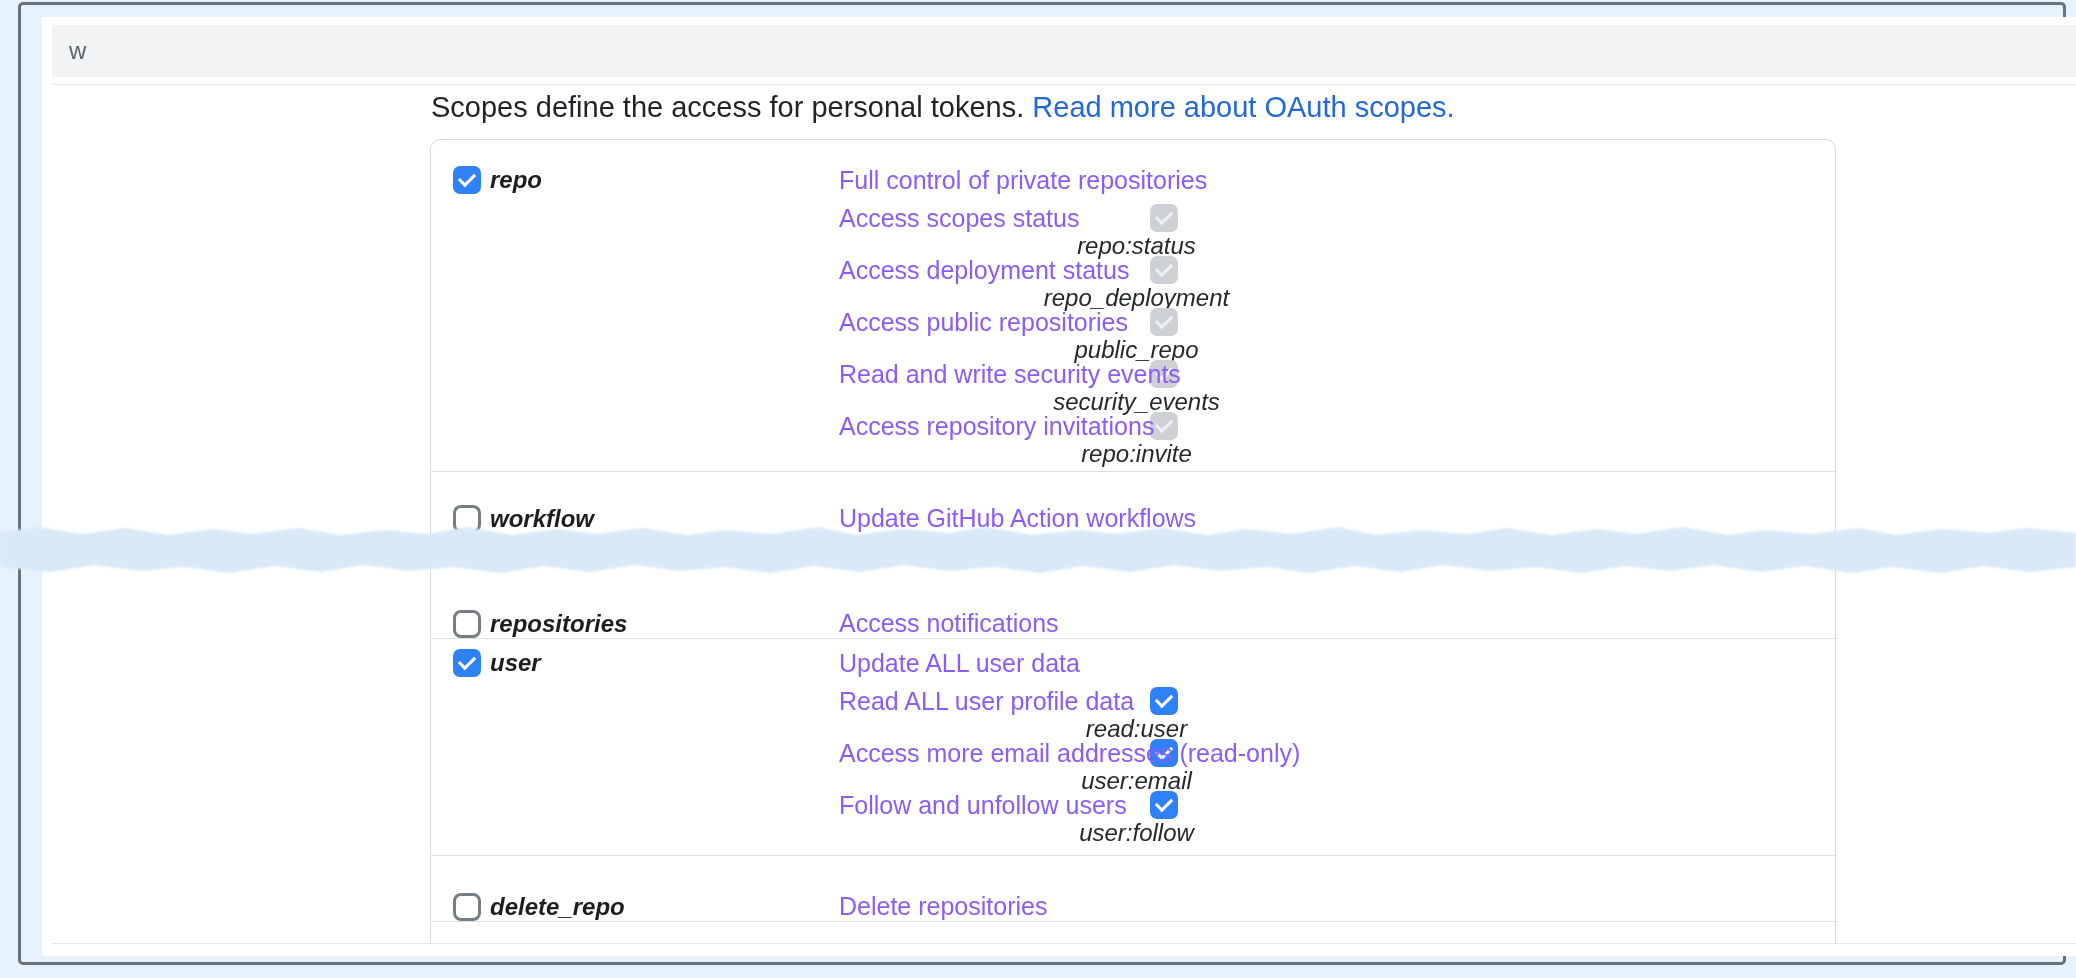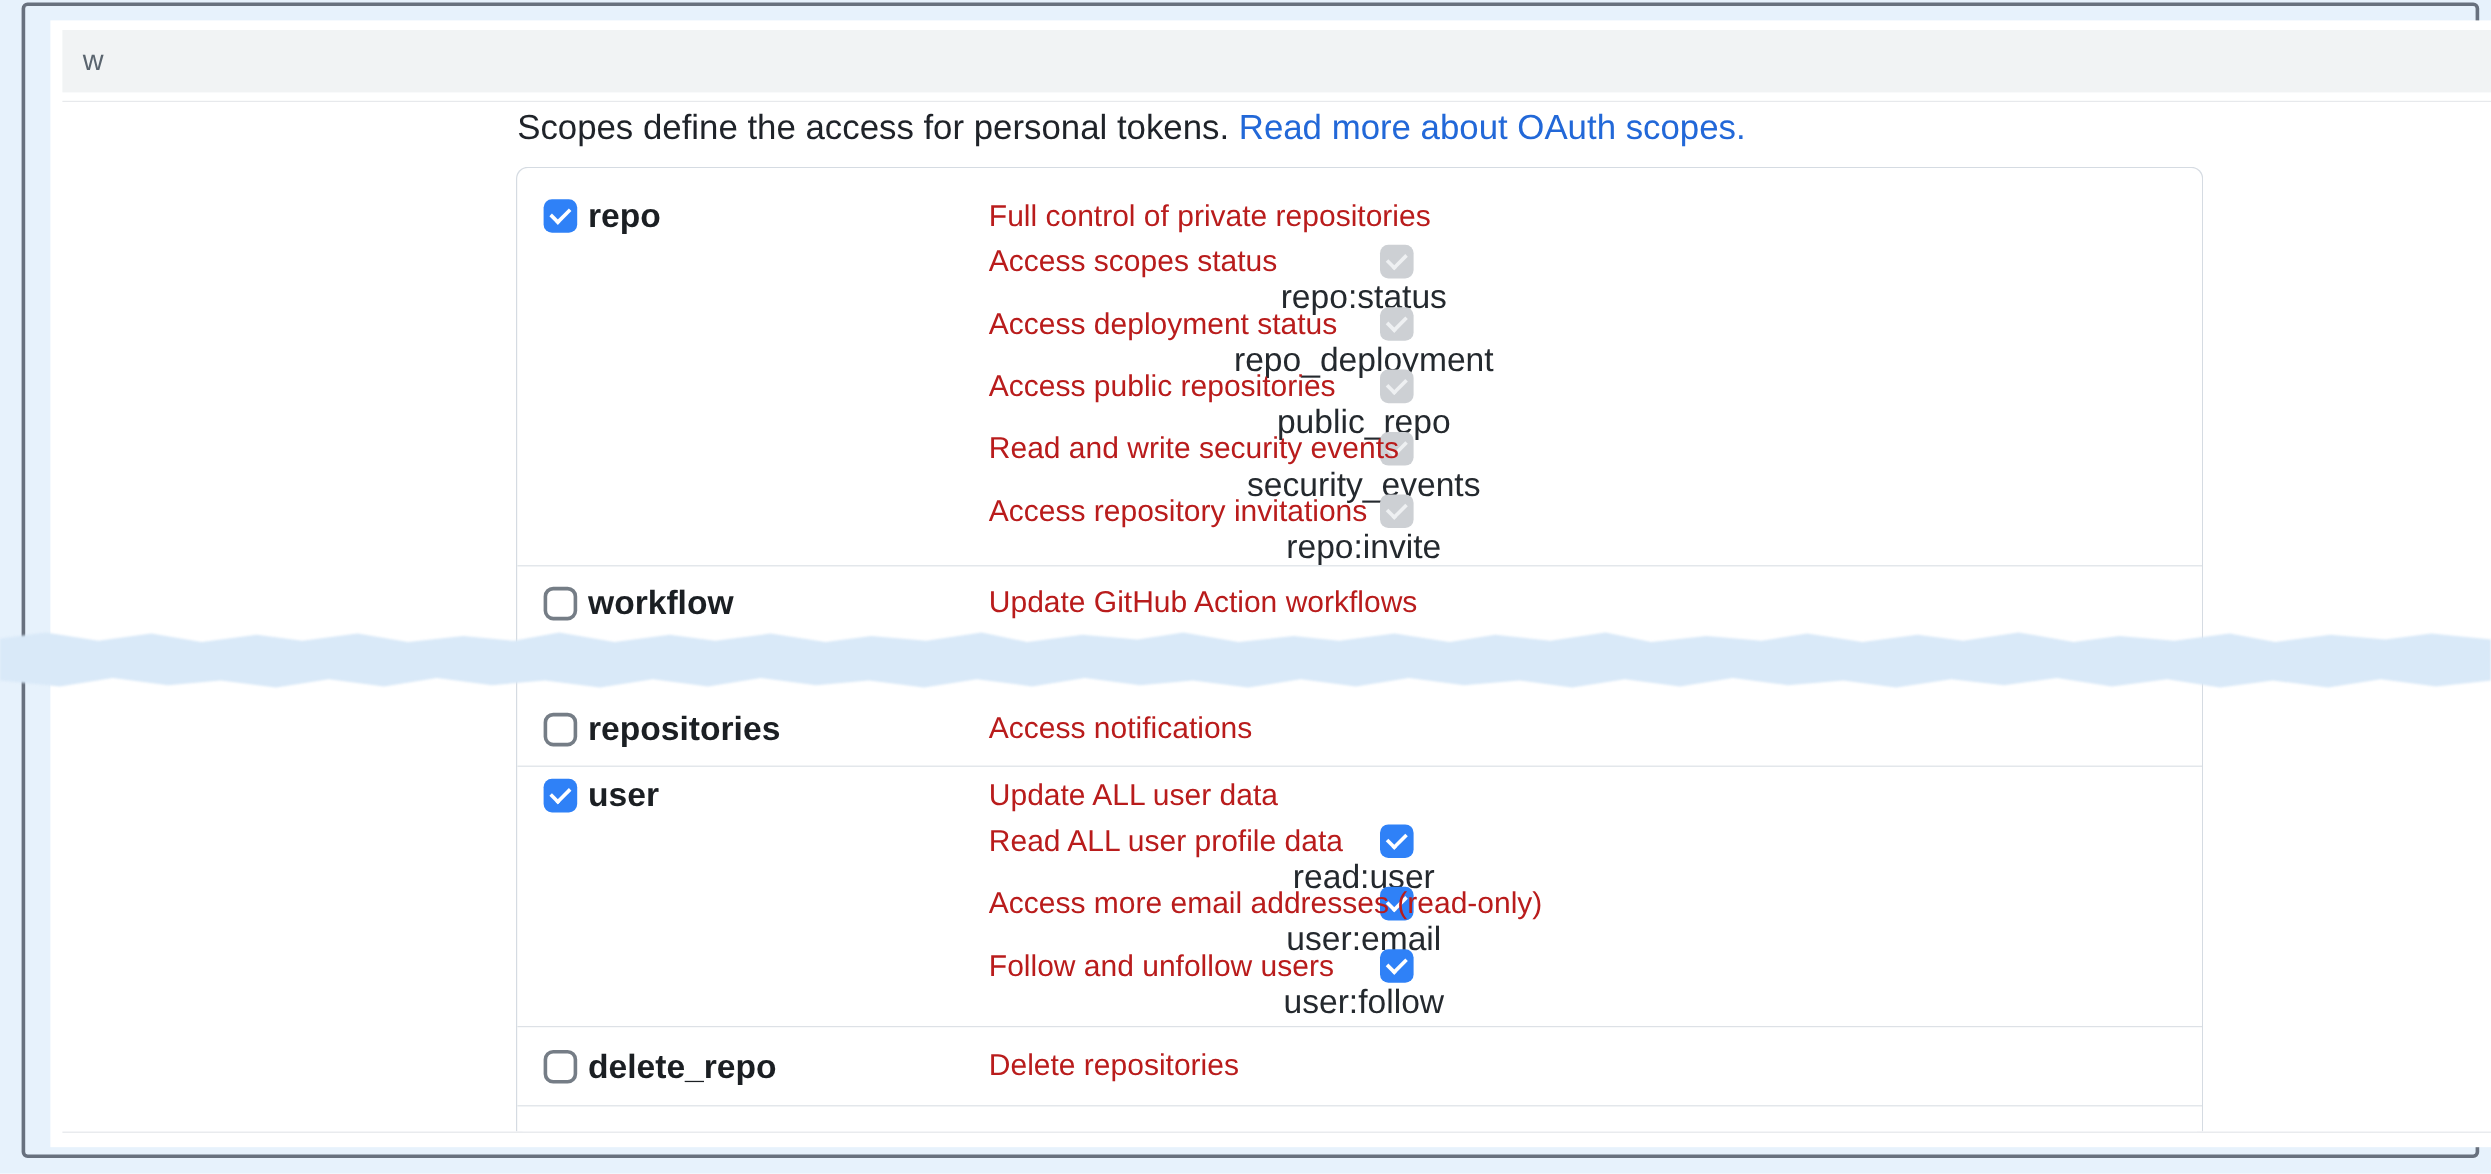--- a/index.html
+++ b/index.html
@@ -45,21 +45,21 @@
     border-radius:10px 10px 0 0;
     background:#fff;
     overflow:hidden;
   }
   .group { }
   .group.pad-a { padding-top:16px; padding-bottom:7px; }
   .group.pad-b { padding-bottom:12px; }
   .row { display:flex; align-items:center; }
   .row.parent { height:48px; }
   .row.sub { height:52px;flex-direction:column; }
-  .row.single { border-top:1px solid #dde1e6; }
+  .row.single { border-top:1px solid #dde1e6;align-items:flex-end; }
   .row.single.h62 { height:62px; }
   .row.single.h61 { height:61px; border-top:none; }
   .row.single.h66 { height:66px; }
   .spacer { height:44px; }
   .stub { height:8px; border-top:1px solid #dde1e6; }
 
   .cb {
     width:28px; height:28px; border-radius:7px; flex:none; position:relative;
   }
   .row.parent .cb, .row.single .cb { margin-left:22px; }
@@ -72,27 +72,27 @@
   }
   .cb.disabled { background:#cdd0d4; }
   .cb.disabled::after {
     content:""; position:absolute; left:6px; top:7px; width:13px; height:7px;
     border-left:3px solid #eef0f2; border-bottom:3px solid #eef0f2;
     transform:rotate(-45deg);
   }
   .cb.unchecked { background:#fff; border:3px solid #757d86; border-radius:8px; }
 
   .scope-name {
-    font-size:28px; color:#1b1f23; font-weight:700;
-    margin-left:9px; cursor:pointer;
+    font-size:24px; color:#1b1f23; font-weight:700;
+    margin-left:9px; cursor:pointer;font-style:italic;
   }
   .row.sub .scope-name { font-weight:400; color:#24292e; margin-left:7px; }
   .scope-desc {
-    position:absolute; left:393px;
-    font-size:25px; color:#b91c1c;
+    position:absolute; left:408px;
+    font-size:25px; color:#8b5cf6;
   }
   .row { position:relative; }
 
   
   .bottom-line {
     position:absolute; left:10px; right:0; top:926px; height:1px;
     background:#e4e7ea;
   }
 
   

